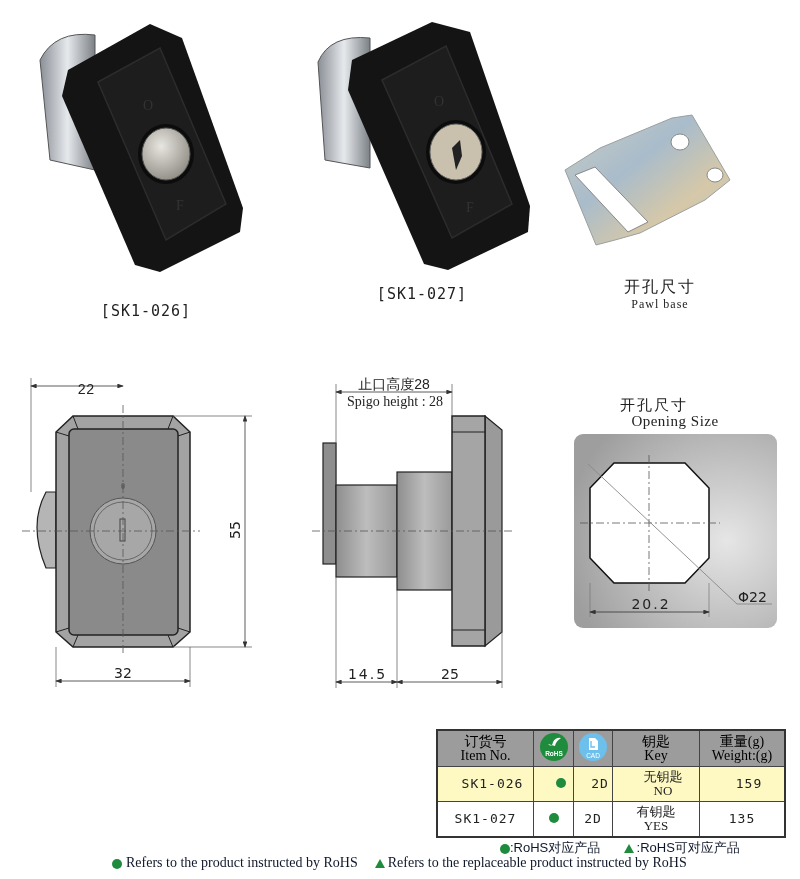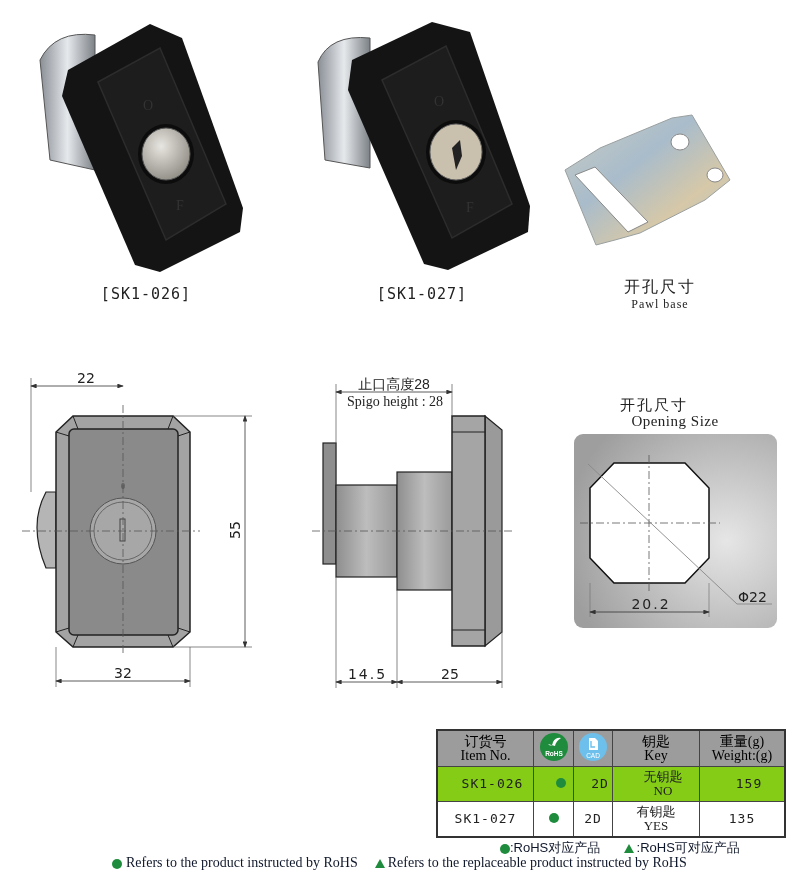--- a/index.html
+++ b/index.html
@@ -6,21 +6,21 @@
   body { width:800px; height:879px; position:relative; overflow:hidden; font-family:"Liberation Sans", sans-serif; color:#222; }
   .abs { position:absolute; }
   .cap { font-family:"DejaVu Sans Mono", monospace; font-size:15px; letter-spacing:1px; color:#222; text-align:center; }
   .serif { font-family:"Liberation Serif", "DejaVu Serif", serif; }
   .dim { font-family:"DejaVu Sans", sans-serif; font-size:13px; color:#222; }
   svg { position:absolute; left:0; top:0; }
   
   .spec { position:absolute; left:436px; top:729px; border-collapse:collapse; border:2px solid #333; }
   .spec td { border:1px solid #444; text-align:center; padding:0; font-size:13px; line-height:14px; }
   .spec tr.head td { background:#9c9c9c; height:35px; font-family:"Liberation Serif", serif; font-size:14px; color:#000000; }
-  .spec tr.r1 td { background:#84cc16; height:34px;padding-left:14px; }
+  .spec tr.r1 td { background:#fef9c3; height:34px;padding-left:14px; }
   .spec tr.r2 td { background:#fff; height:34px; }
   .mono { font-family:"DejaVu Sans Mono", monospace; letter-spacing:1px; font-size:13px; }
   .dot { display:inline-block; width:10px; height:10px; border-radius:50%; background:#1e8c3c; }
   .keycell { font-family:"Liberation Serif", serif; font-size:14px; line-height:15px; }
   .legend { position:absolute; font-size:13px; color:#0f172a; white-space:nowrap; }
   .tri { display:inline-block; width:0; height:0; border-left:5px solid transparent; border-right:5px solid transparent; border-bottom:9px solid #1e8c3c; vertical-align:middle; margin-right:3px; }
 </style>
 </head>
 <body>
 
@@ -65,21 +65,21 @@
   </g>
 
   <g>
     <path d="M565,170 L600,148 L672,118 L692,115 L730,180 L705,200 L640,233 L615,240 L596,245 Z" fill="url(#pawl)" stroke="#9aa0a0" stroke-width="1"></path>
     <path d="M575,175 L595,167 L648,222 L628,232 Z" fill="#fff" stroke="#888" stroke-width="1"></path>
     <ellipse cx="680" cy="142" rx="9" ry="8" fill="#fff" stroke="#888"></ellipse>
     <ellipse cx="715" cy="175" rx="8" ry="7" fill="#fff" stroke="#888"></ellipse>
   </g>
 </svg>
 
-<div class="abs cap" style="left:86px;top:285px;width:120px;">[SK1-026]</div>
+<div class="abs cap" style="left:86px;top:302px;width:120px;">[SK1-026]</div>
 <div class="abs cap" style="left:362px;top:285px;width:120px;">[SK1-027]</div>
 <div class="abs" style="left:600px;top:277px;width:120px;text-align:center;font-size:16px;letter-spacing:2px;">开孔尺寸</div>
 <div class="abs serif" style="left:600px;top:297px;width:120px;text-align:center;font-size:12px;letter-spacing:1px;">Pawl base</div>
 
 <svg width="800" height="720">
   <defs>
     <marker id="arr" markerWidth="8" markerHeight="6" refX="7" refY="3" orient="auto">
       <path d="M0,0 L8,3 L0,6 Z" fill="#333"></path>
     </marker>
     <marker id="arrs" markerWidth="8" markerHeight="6" refX="1" refY="3" orient="auto">
@@ -157,21 +157,21 @@
     <line x1="580" y1="523" x2="720" y2="523" stroke="#555" stroke-width="0.8" stroke-dasharray="8,3,2,3"></line>
     <line x1="649" y1="455" x2="649" y2="592" stroke="#555" stroke-width="0.8" stroke-dasharray="8,3,2,3"></line>
     <line x1="588" y1="464" x2="737" y2="604" stroke="#888" stroke-width="0.9"></line>
     <line x1="737" y1="604" x2="772" y2="604" stroke="#888" stroke-width="0.9"></line>
     <line x1="590" y1="583" x2="590" y2="617" stroke="#777" stroke-width="0.7"></line>
     <line x1="709" y1="583" x2="709" y2="617" stroke="#777" stroke-width="0.7"></line>
     <line x1="590" y1="612" x2="709" y2="612" stroke="#333" stroke-width="0.8" marker-start="url(#arrs)" marker-end="url(#arr)"></line>
   </g>
 </svg>
 
-<div class="abs dim" style="left:66px;top:370px;width:40px;text-align:center;font-size:14px;">22</div>
+<div class="abs dim" style="left:66px;top:382px;width:40px;text-align:center;font-size:14px;font-family:Liberation Mono, monospace;">22</div>
 <div class="abs dim" style="left:226px;top:522px;font-size:14px;transform:rotate(-90deg);">55</div>
 <div class="abs dim" style="left:103px;top:665px;width:40px;text-align:center;font-size:14px;">32</div>
 
 <div class="abs" style="left:336px;top:376px;width:116px;text-align:center;font-size:14px;">止口高度28</div>
 <div class="abs serif" style="left:334px;top:394px;width:122px;text-align:center;font-size:14px;">Spigo height : 28</div>
 <div class="abs dim" style="left:340px;top:666px;width:55px;text-align:center;letter-spacing:2px;font-size:14px;">14.5</div>
 <div class="abs dim" style="left:430px;top:666px;width:40px;text-align:center;font-size:14px;">25</div>
 
 <div class="abs" style="left:620px;top:396px;width:110px;text-align:left;font-size:15px;letter-spacing:2px;">开孔尺寸</div>
 <div class="abs serif" style="left:610px;top:413px;width:130px;text-align:center;font-size:15px;letter-spacing:0.5px;">Opening Size</div>

